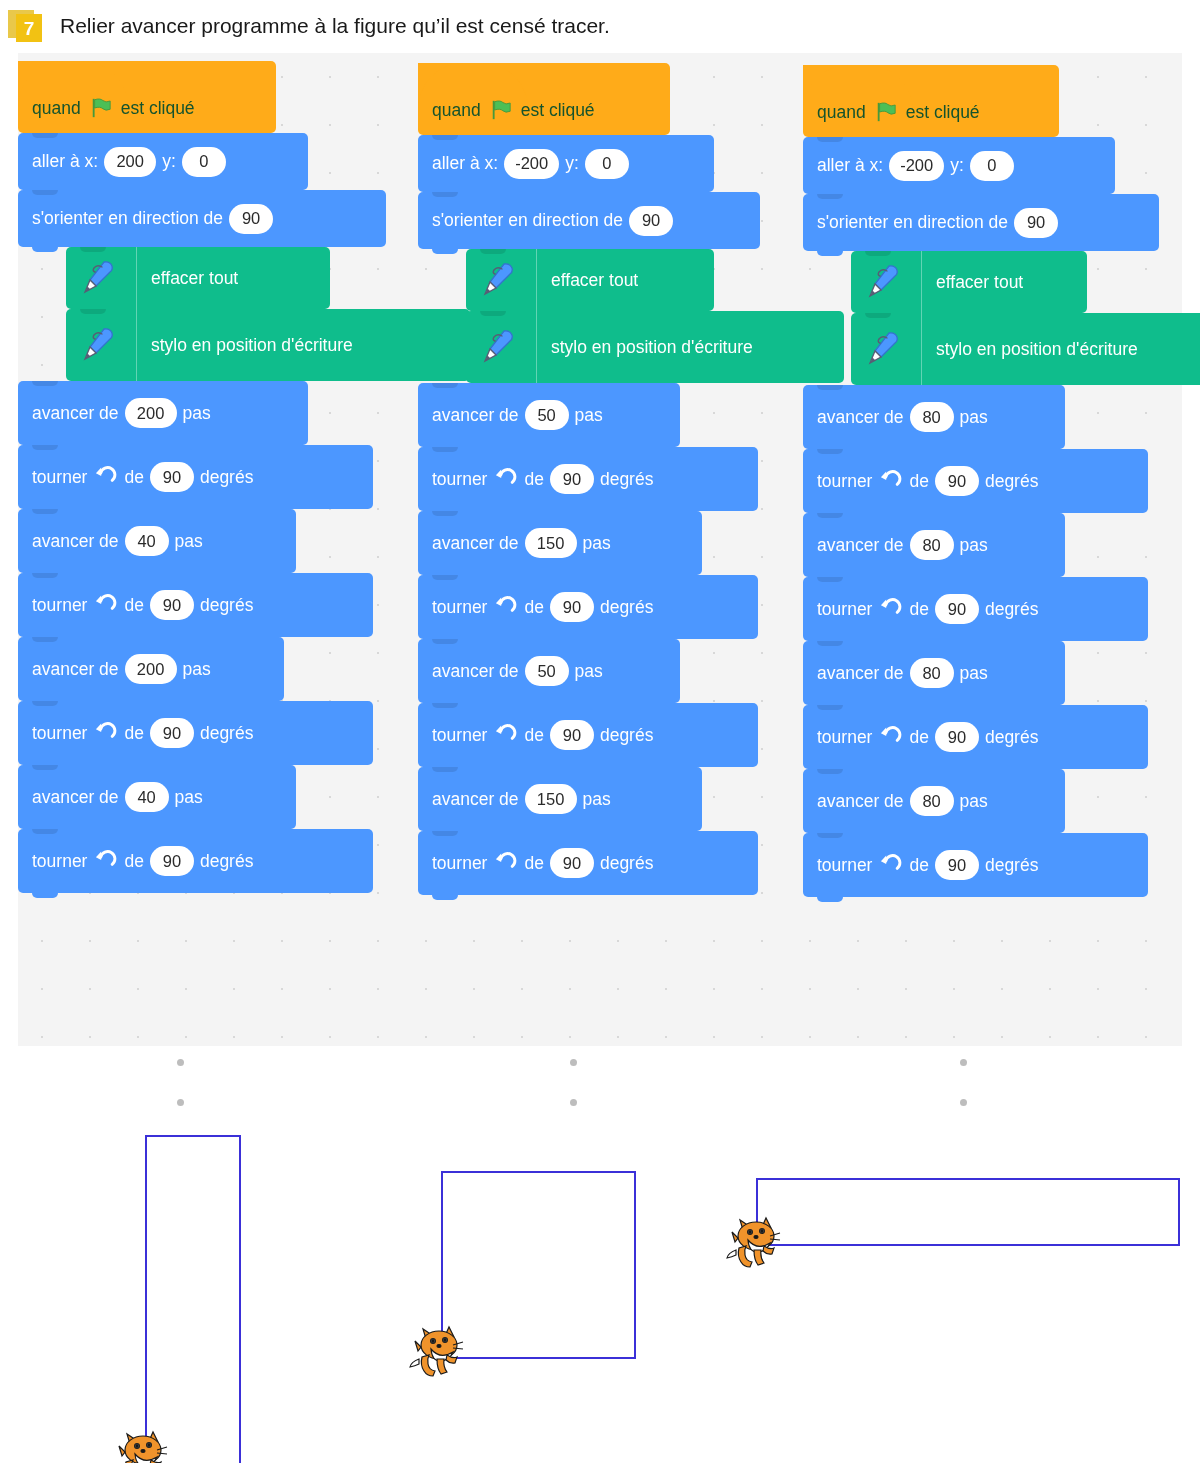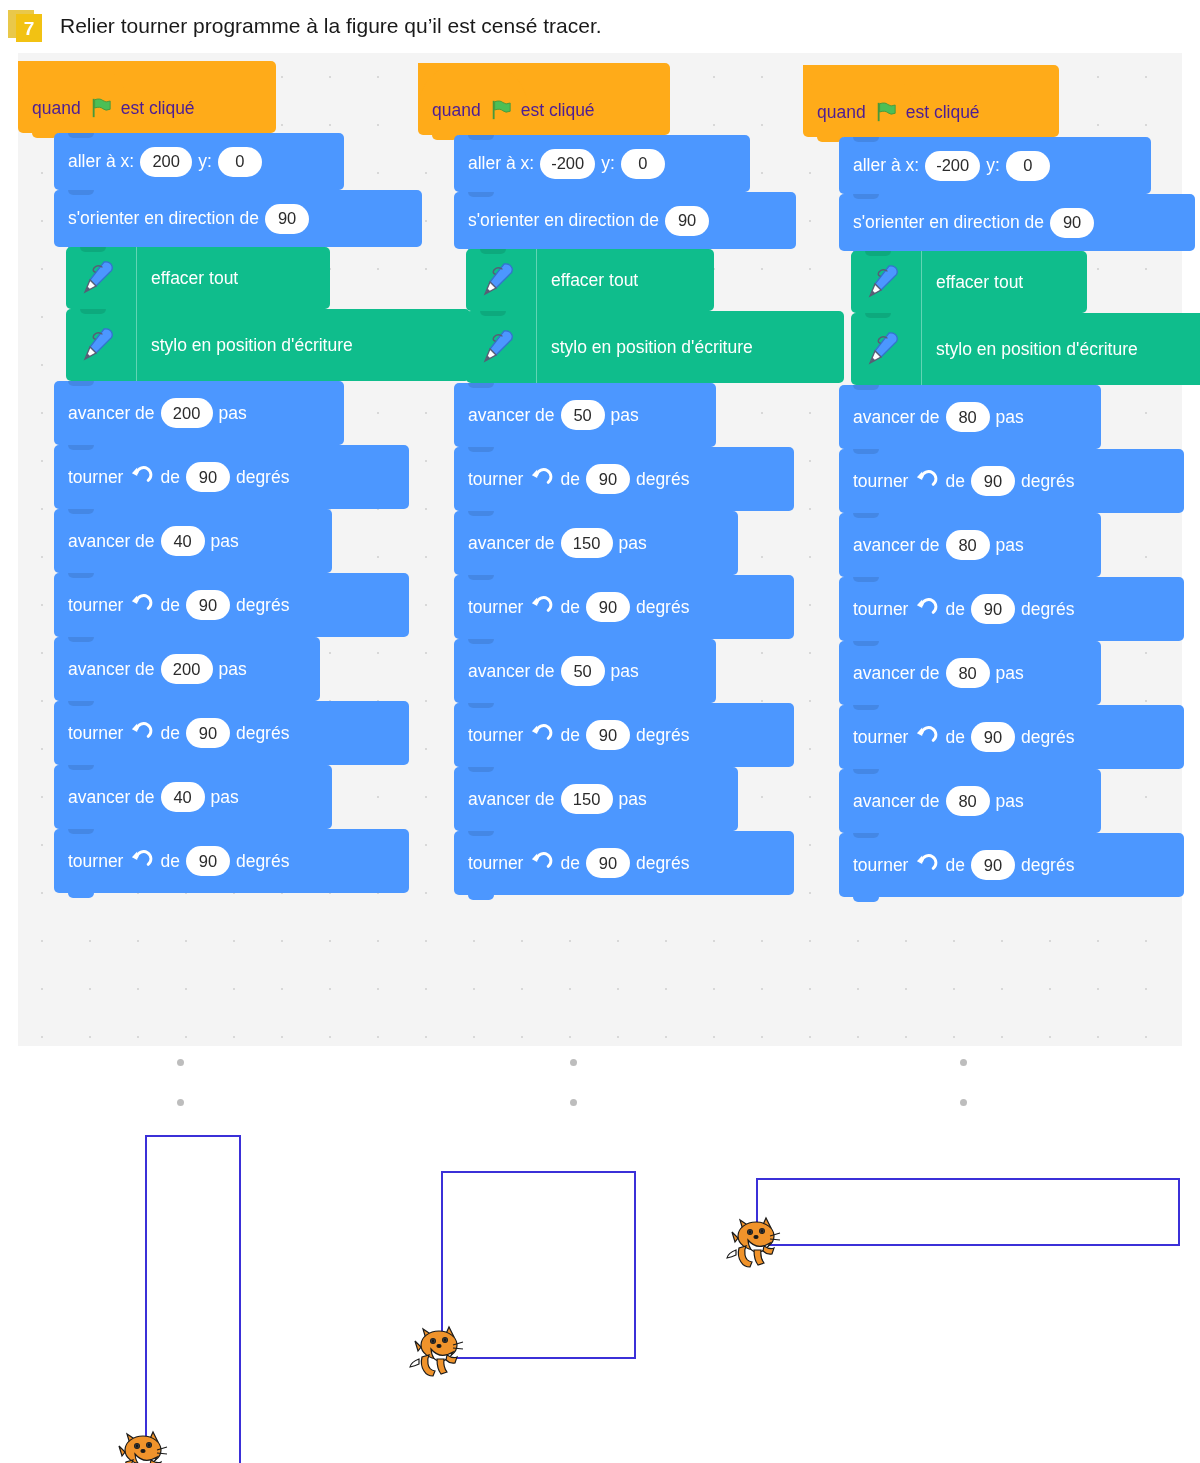--- a/index.html
+++ b/index.html
@@ -102,33 +102,33 @@
   
   .blk.stack::after {
     content: "";
     position: absolute;
     left: 14px; bottom: -5px;
     width: 26px; height: 6px;
     background: inherit;
     border-radius: 0 0 5px 5px;
   }
 
-  .blk.motion { background: #4c97ff; margin-left: 36px; }
+  .blk.motion { background: #4c97ff; }
   .blk.pen    { background: #0fbd8c; margin-left: 48px; }
 
   
   .hat {
     position: relative;
     height: 72px;
     background: #ffab19;
     border-radius: 0 5px 5px 5px;
     display: flex;
     align-items: flex-end;
     padding: 0 14px 14px 14px;
-    color: #4c1d95;
+    color: #14532d;
     font-size: 17.5px;
     box-sizing: border-box;
     white-space: nowrap;
   }
   .hat::before {
     content: "";
     position: absolute;
     left: 0; top: 0;
     width: 110px; height: 46px;
     background: #ffab19;
@@ -207,21 +207,21 @@
 </head>
 <body>
 
 <div id="header">
   <div id="badge">
     <div class="shadow-sq"></div>
     <div class="main-sq">
       <span class="num">7</span>
     </div>
   </div>
-  <div id="header-text">Relier tourner programme à la figure qu’il est censé tracer.</div>
+  <div id="header-text">Relier avancer programme à la figure qu’il est censé tracer.</div>
 </div>
 
 <div id="blocks-panel">
   <div class="column" id="col-0">
       <div class="hat" style="position:absolute;left:0;top:8px;width:258px;">
         <span class="hat-inner">
           <span class="lbl">quand</span>
           <svg class="flag-icon" viewBox="0 0 24 24">
             <rect x="3" y="2" width="2" height="20" fill="#45993d"></rect>
             <path d="M5 3 q6 -2 9 0.8 q3 2.8 8 0.6 l0 9 q-5 2.2 -8 -0.6 q-3 -2.8 -9 -0.8 Z" fill="#4cbf56" stroke="#45993d" stroke-width="1"></path>

